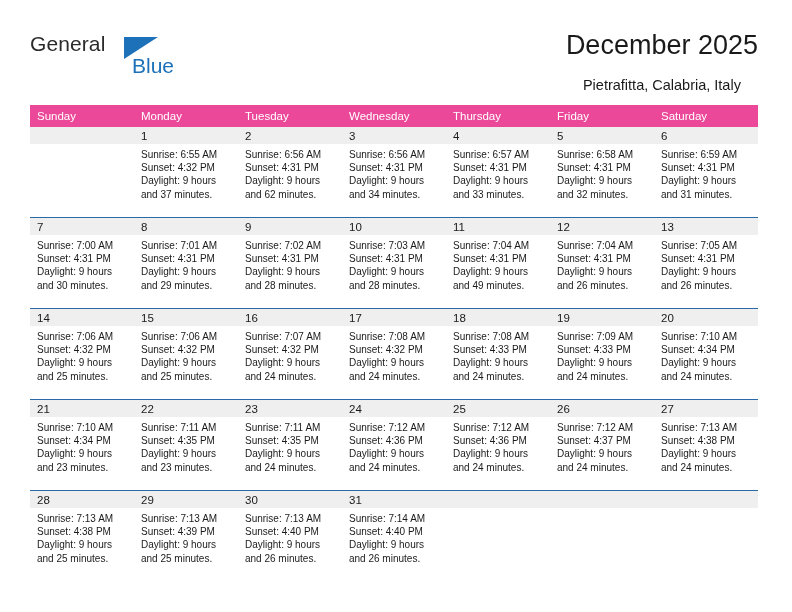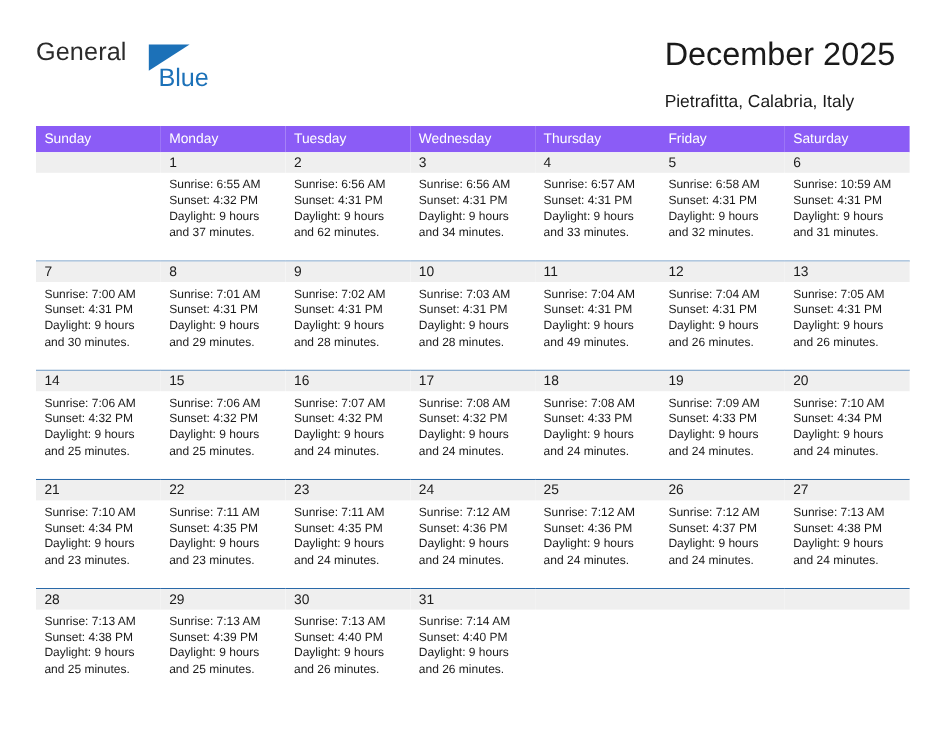--- a/index.html
+++ b/index.html
@@ -62,23 +62,23 @@
     left: 94px;
     top: 5px;
     width: 0;
     height: 0;
     border-left: 34px solid #1c71b8;
     border-bottom: 22px solid transparent;
   }
 
   .title-block {
     position: absolute;
-    right: 12px;
+    right: 0;
     top: 0;
-    text-align: left;
+    text-align: center;
   }
   .cal-title {
     font-size: 27px;
     font-weight: normal;
     color: #1a1a1a;
     line-height: 34px;
     white-space: nowrap;
   }
   .cal-subtitle {
     font-size: 14.5px;
@@ -92,21 +92,21 @@
   .calendar {
     position: absolute;
     left: 30px;
     top: 105px;
     width: 728px;
     border-collapse: collapse;
     table-layout: fixed;
   }
 
   .calendar th {
-    background: #8b5cf6;
+    background: #ec4899;
     color: #ffffff;
     font-size: 11.5px;
     font-weight: normal;
     text-align: left;
     padding: 5px 0 5px 7px;
     height: 20px;
     box-sizing: border-box;
     border: none;
   }
 
@@ -243,21 +243,21 @@
                 <div>Sunset: 4:31 PM</div>
                 <div>Daylight: 9 hours</div>
                 <div>and 32 minutes.</div>
               </div>
             </div>
           </td>
           <td>
             <div class="cell">
               <div class="daynum-band">6</div>
               <div class="cell-body">
-                <div>Sunrise: 10:59 AM</div>
+                <div>Sunrise: 6:59 AM</div>
                 <div>Sunset: 4:31 PM</div>
                 <div>Daylight: 9 hours</div>
                 <div>and 31 minutes.</div>
               </div>
             </div>
           </td>
         </tr>
         <tr class="week-row">
           <td>
             <div class="cell">

